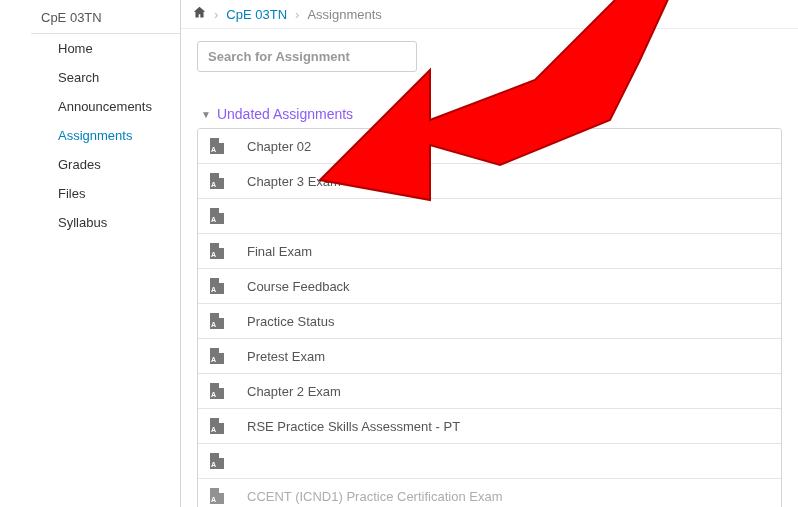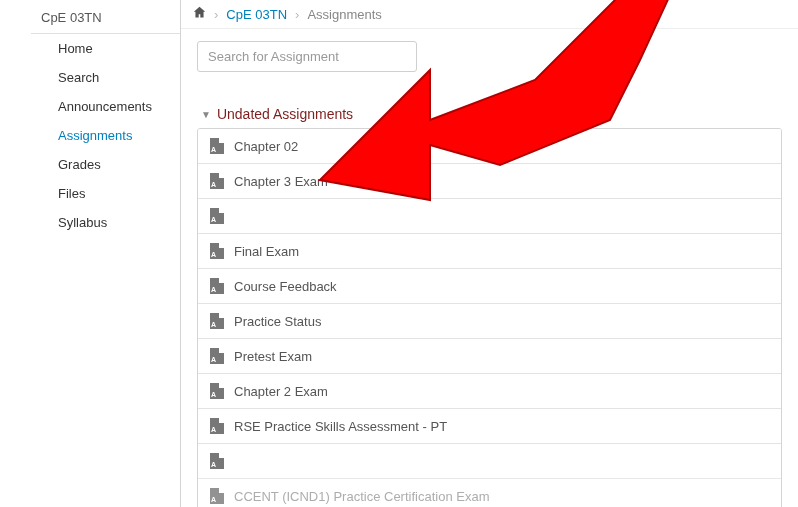--- a/index.html
+++ b/index.html
@@ -55,41 +55,42 @@
   .home-ic { color: #555; font-size: 13px; }
   .content { padding: 12px 16px 0 16px; overflow: hidden; }
   .search-box {
     width: 220px;
     padding: 7px 10px;
     border: 1px solid #cfcfcf;
     border-radius: 3px;
     font-size: 13px;
     color: #555;
     background: #fff;
+    font-weight: bold;
   }
   .search-box::placeholder { color: #999; }
   .group-wrap { margin-top: 28px; }
   .group-header {
     display: flex;
     align-items: center;
     gap: 6px;
     padding: 6px 4px;
     cursor: pointer;
   }
-  .group-title { color: #7f1d1d; font-size: 14px; }
+  .group-title { color: #8b5cf6; font-size: 14px; }
   .tri { color: #888; font-size: 10px; }
   .assignment-list {
     border: 1px solid #d4d4d4;
     border-radius: 3px;
     overflow: hidden;
   }
   .assignment-row {
     display: flex;
     align-items: center;
-    gap: 10px;
+    gap: 23px;
     padding: 9px 12px;
     border-top: 1px solid #e3e3e3;
     color: #555;
     font-size: 13px;
     cursor: pointer;
     background: #fff;
   }
   .assignment-row:first-child { border-top: none; }
   .assignment-row.cut {
     color: #999;

